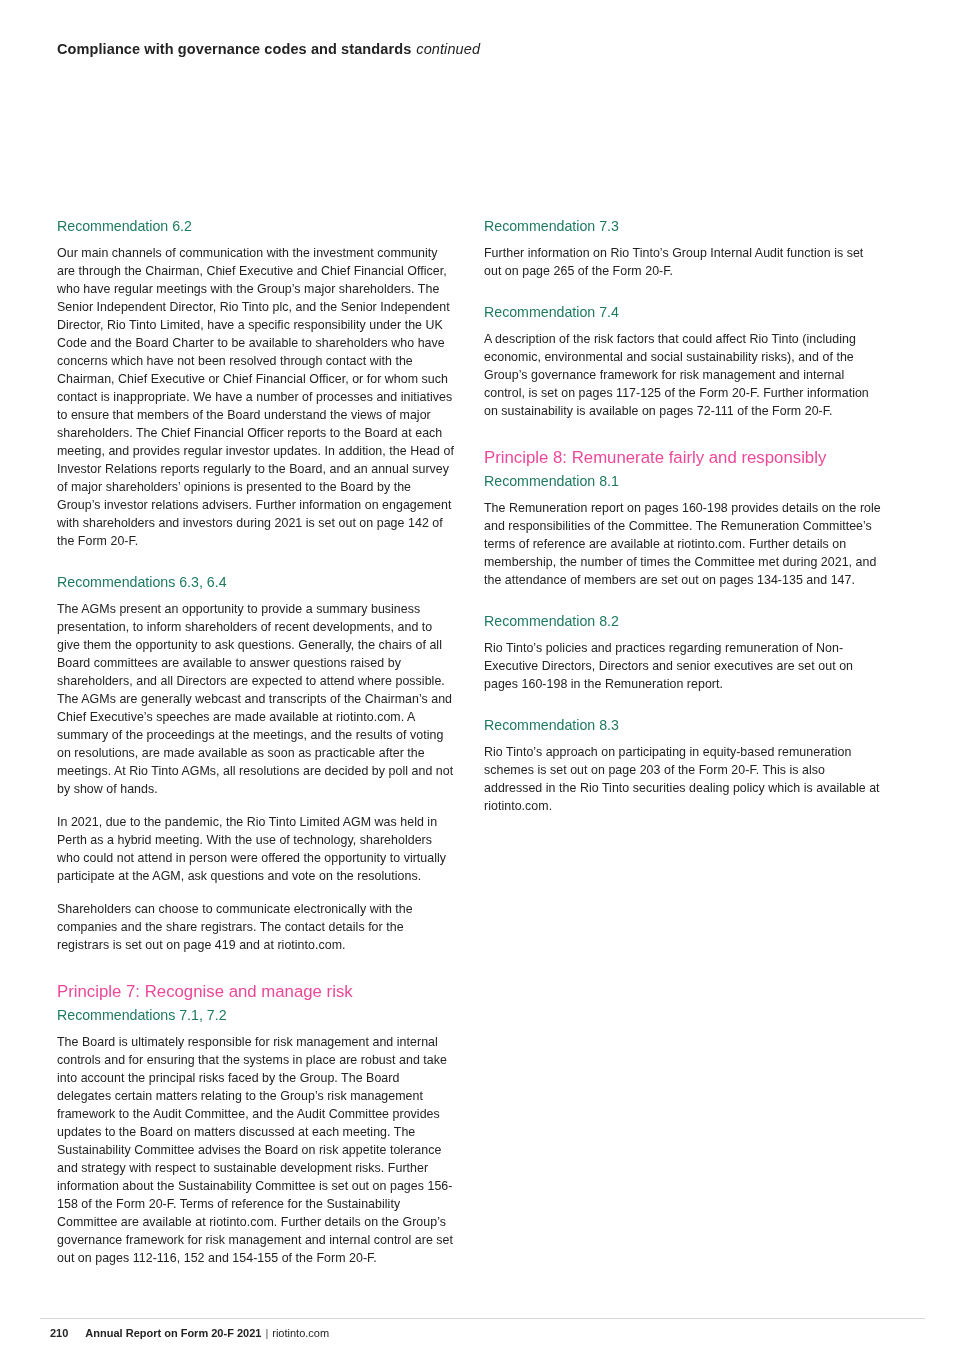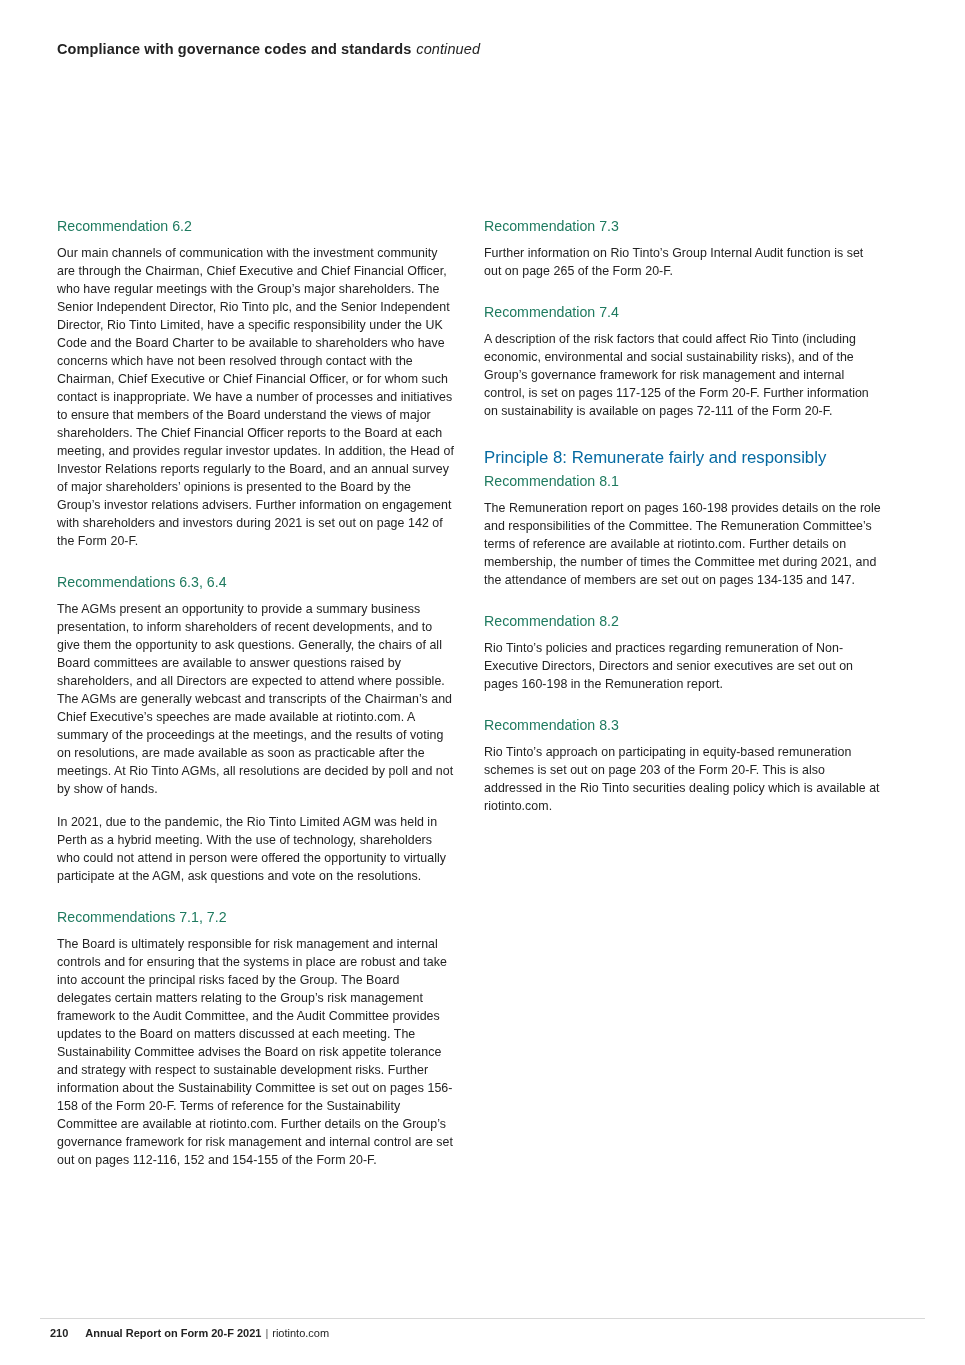--- a/index.html
+++ b/index.html
@@ -21,21 +21,21 @@
   .col { width: 398px; }
 
   .rec-heading {
     color: #1e7a5f;
     font-size: 14.2px;
     font-weight: 400;
     line-height: 18px;
     margin: 23px 0 9px;
   }
   .principle {
-    color: #0369a1;
+    color: #ec4899;
     font-size: 16.8px;
     font-weight: 400;
     line-height: 21px;
     margin: 27px 0 0;
   }
   .principle + .rec-heading { margin-top: 4px; }
   .col > :first-child { margin-top: 12px; }
 
   p.body {
     font-size: 12.4px;
@@ -65,20 +65,22 @@
     <span class="ph-main">Compliance with governance codes and standards</span><span class="ph-cont">continued</span>
   </div>
 
   <div class="columns">
     <div class="col" id="col-left">
         <h3 class="rec-heading">Recommendation 6.2</h3>
         <p class="body">Our main channels of communication with the investment community are through the Chairman, Chief Executive and Chief Financial Officer, who have regular meetings with the Group’s major shareholders. The Senior Independent Director, Rio Tinto plc, and the Senior Independent Director, Rio Tinto Limited, have a specific responsibility under the UK Code and the Board Charter to be available to shareholders who have concerns which have not been resolved through contact with the Chairman, Chief Executive or Chief Financial Officer, or for whom such contact is inappropriate. We have a number of processes and initiatives to ensure that members of the Board understand the views of major shareholders. The Chief Financial Officer reports to the Board at each meeting, and provides regular investor updates. In addition, the Head of Investor Relations reports regularly to the Board, and an annual survey of major shareholders’ opinions is presented to the Board by the Group’s investor relations advisers. Further information on engagement with shareholders and investors during 2021 is set out on page 142 of the Form 20-F.</p>
         <h3 class="rec-heading">Recommendations 6.3, 6.4</h3>
         <p class="body">The AGMs present an opportunity to provide a summary business presentation, to inform shareholders of recent developments, and to give them the opportunity to ask questions. Generally, the chairs of all Board committees are available to answer questions raised by shareholders, and all Directors are expected to attend where possible. The AGMs are generally webcast and transcripts of the Chairman’s and Chief Executive’s speeches are made available at riotinto.com. A summary of the proceedings at the meetings, and the results of voting on resolutions, are made available as soon as practicable after the meetings. At Rio Tinto AGMs, all resolutions are decided by poll and not by show of hands.</p>
         <p class="body">In 2021, due to the pandemic, the Rio Tinto Limited AGM was held in Perth as a hybrid meeting. With the use of technology, shareholders who could not attend in person were offered the opportunity to virtually participate at the AGM, ask questions and vote on the resolutions.</p>
+        <p class="body">Shareholders can choose to communicate electronically with the companies and the share registrars. The contact details for the registrars is set out on page 419 and at riotinto.com.</p>
+        <h2 class="principle">Principle 7: Recognise and manage risk</h2>
         <h3 class="rec-heading">Recommendations 7.1, 7.2</h3>
         <p class="body">The Board is ultimately responsible for risk management and internal controls and for ensuring that the systems in place are robust and take into account the principal risks faced by the Group. The Board delegates certain matters relating to the Group’s risk management framework to the Audit Committee, and the Audit Committee provides updates to the Board on matters discussed at each meeting. The Sustainability Committee advises the Board on risk appetite tolerance and strategy with respect to sustainable development risks. Further information about the Sustainability Committee is set out on pages 156-158 of the Form 20-F. Terms of reference for the Sustainability Committee are available at riotinto.com. Further details on the Group’s governance framework for risk management and internal control are set out on pages 112-116, 152 and 154-155 of the Form 20-F.</p>
       </div>
     <div class="col" id="col-right">
         <h3 class="rec-heading">Recommendation 7.3</h3>
         <p class="body">Further information on Rio Tinto’s Group Internal Audit function is set out on page 265 of the Form 20-F.</p>
         <h3 class="rec-heading">Recommendation 7.4</h3>
         <p class="body">A description of the risk factors that could affect Rio Tinto (including economic, environmental and social sustainability risks), and of the Group’s governance framework for risk management and internal control, is set on pages 117-125 of the Form 20-F. Further information on sustainability is available on pages 72-111 of the Form 20-F.</p>
         <h2 class="principle">Principle 8: Remunerate fairly and responsibly</h2>
         <h3 class="rec-heading">Recommendation 8.1</h3>

